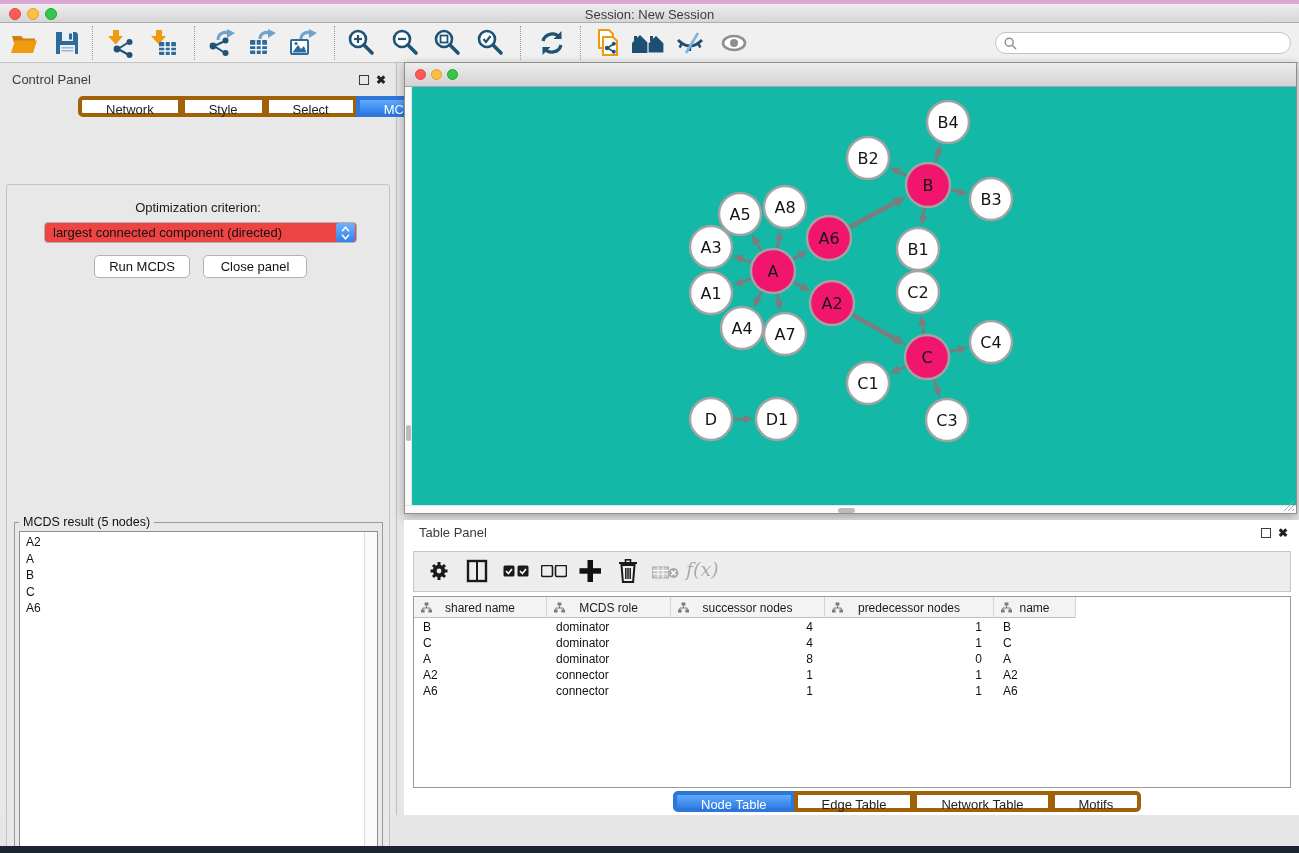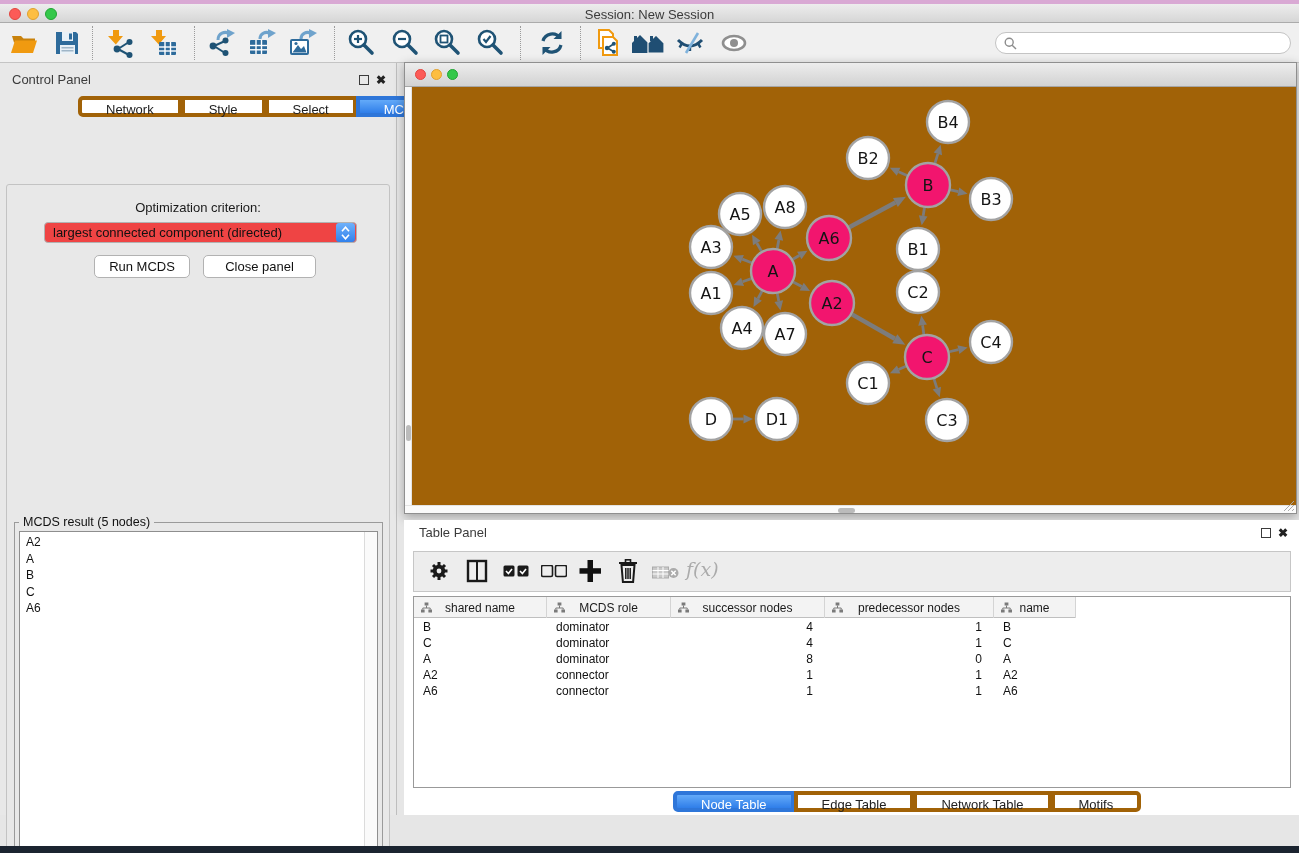--- a/index.html
+++ b/index.html
@@ -68,21 +68,21 @@
   .list-item:first-child { padding-top:2px; }
 
   
   .net-window { position:absolute; left:404px; top:62px; width:893px; height:452px;
     border:1px solid #8F8F8F; background:#FFF; box-shadow:0 3px 10px rgba(0,0,0,0.3); }
   .net-titlebar { position:absolute; left:0; top:0; right:0; height:24px;
     background:linear-gradient(#EDEDED,#D2D2D2); border-bottom:1px solid #A6A6A6; }
   .net-titlebar .tl { top:6px; width:11px; height:11px; }
   .net-titlebar .tl-red { left:10px; } .net-titlebar .tl-yellow { left:26px; } .net-titlebar .tl-green { left:42px; }
   .net-title { position:absolute; left:0; right:0; top:5px; text-align:center; font-size:12.5px; color:#222; }
-  .net-canvas { position:absolute; left:0; top:24px; right:0; bottom:8px; background:#a16207; overflow:hidden;padding-left:8px; }
+  .net-canvas { position:absolute; left:0; top:24px; right:0; bottom:8px; background:#14b8a6; overflow:hidden;padding-left:8px; }
   .vscroll { position:absolute; left:0; top:0; bottom:0; width:7px; background:#FAFAFA; border-right:1px solid #E3E3E3; }
   .vscroll-thumb { position:absolute; left:1px; top:338px; width:5px; height:16px; background:#BBB; border-radius:3px; }
   .hscroll { position:absolute; left:0; right:0; bottom:0; height:8px; background:#FAFAFA; border-top:1px solid #E3E3E3; }
   .hscroll-thumb { position:absolute; left:433px; top:1.5px; width:17px; height:5px; background:#BBB; border-radius:3px; }
   .resize-grip { position:absolute; right:1px; bottom:1px; width:14px; height:14px; }
   .graph-svg { position:absolute; left:7px; top:0; width:884px; height:419px; }
 
   
   .table-panel { position:absolute; left:404px; top:520px; width:895px; height:295px; background:#ffffff; }
   .tp-toolbar { position:absolute; left:9px; top:31px; width:878px; height:41px; background:#EDEDED;
@@ -309,21 +309,21 @@
       <div class="dropdown">
         <div class="dropdown-text">largest connected component (directed)</div>
         <div class="dropdown-stepper">
           <svg width="9" height="14" viewBox="0 0 9 14">
             <path d="M1 5.2 L4.5 1.2 L8 5.2" fill="none" stroke="#FFF" stroke-width="1.6"></path>
             <path d="M1 8.8 L4.5 12.8 L8 8.8" fill="none" stroke="#FFF" stroke-width="1.6"></path>
           </svg>
         </div>
       </div>
       <div class="btn" style="left:87px; top:70px; width:96px">Run MCDS</div>
-      <div class="btn" style="left:196px; top:70px; width:113px">Close panel</div>
+      <div class="btn" style="left:196px; top:70px; width:104px">Close panel</div>
     </div>
 
     <div class="groupbox">
       <div class="groupbox-title">MCDS result (5 nodes)</div>
       <div class="listbox">
         <div>
             <div class="list-item">A2</div>
             <div class="list-item">A</div>
             <div class="list-item">B</div>
             <div class="list-item">C</div>

